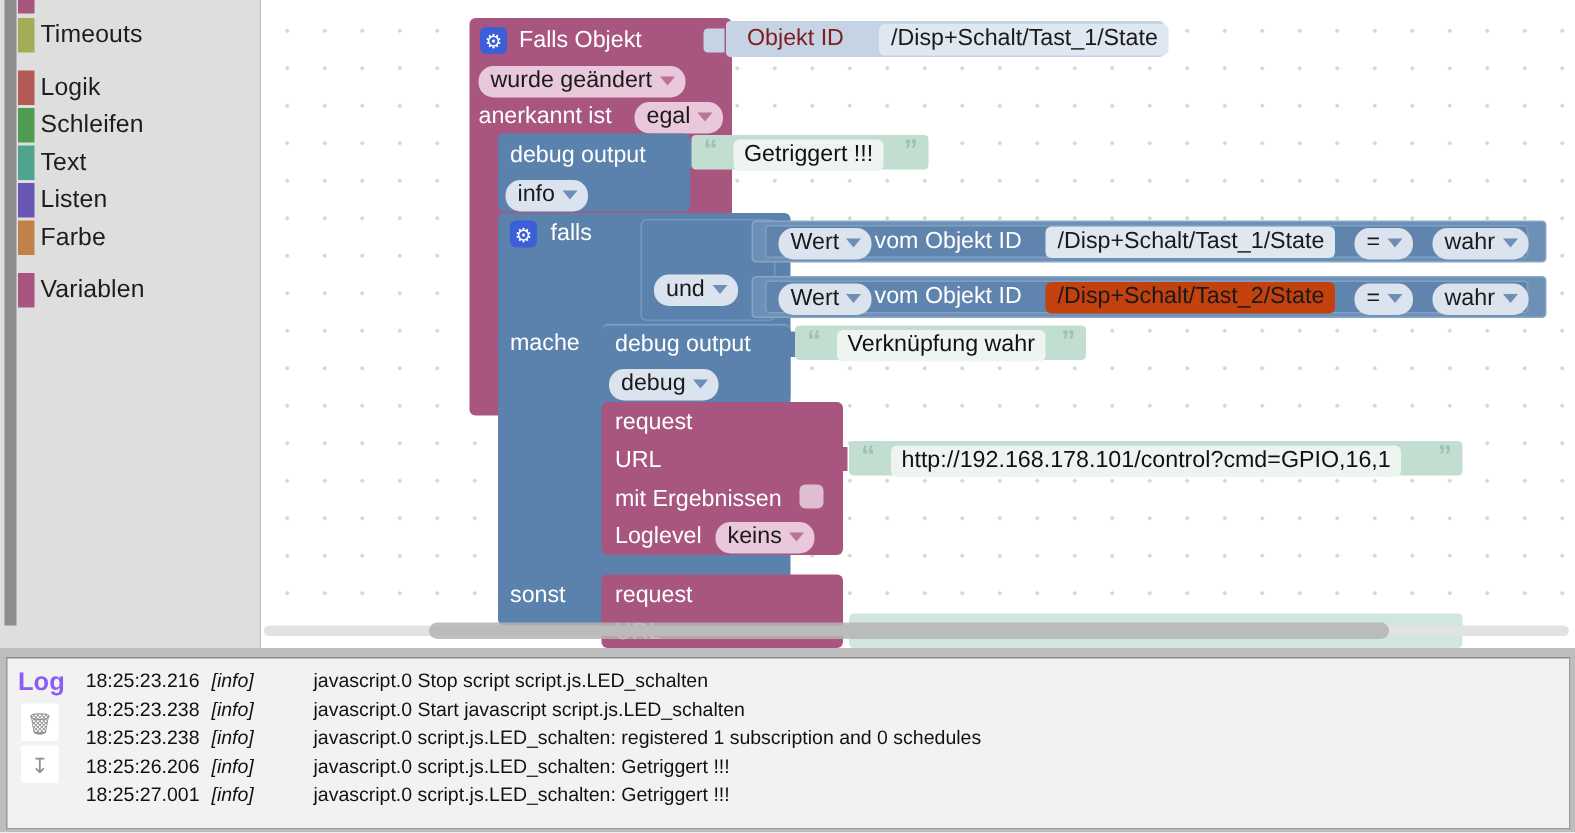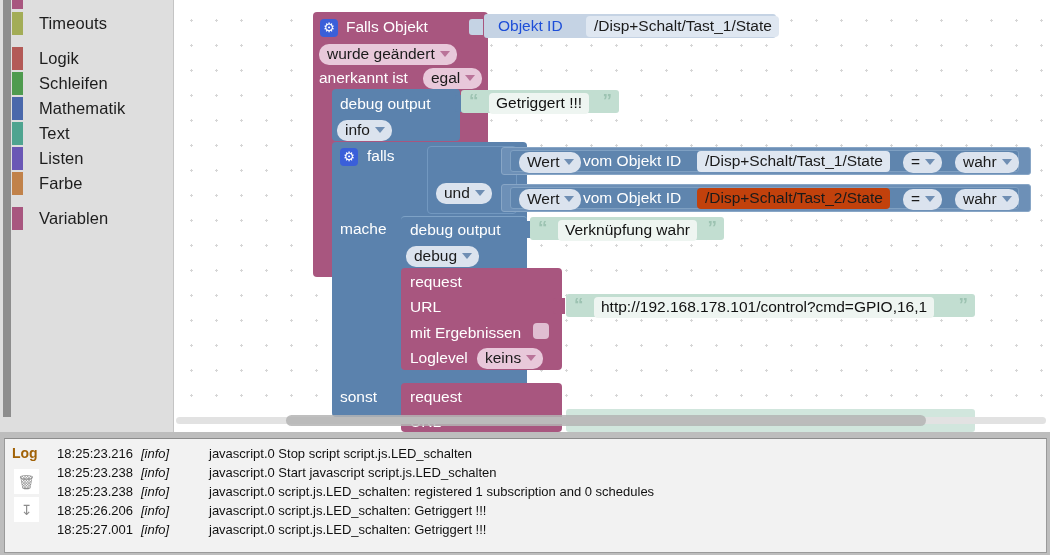--- a/index.html
+++ b/index.html
@@ -39,21 +39,21 @@
   #toolbox-inner { position: absolute; left: 12px; top: -14px; width: 162px; }
   .tb-item {
     position: relative; height: 25px; display: flex; align-items: center;
     padding-left: 0px; cursor: pointer;
   }
   .tb-swatch {
     position: absolute; left: 0px; top: 1px;
     width: 11px; height: 23px;
   }
   .tb-label {
-    margin-left: 27px; font-size: 16.5px; color: #1d1d1d;
+    margin-left: 15px; font-size: 16.5px; color: #1d1d1d;
     letter-spacing: 0.1px; white-space: nowrap;
   }
   .tb-gap { height: 10px; }
 
   
   .blk { position: absolute; border-radius: 4px; }
   .blk-label {
     color: #ffffff; font-size: 15.5px; white-space: nowrap;
     line-height: 1;
   }
@@ -108,21 +108,21 @@
   #log-panel {
     position: absolute; left: 0; top: 432px; width: 1050px; height: 123px;
     background: #bdbdbd; padding: 3px 0 0 3px;
   }
   #log-inner {
     position: absolute; left: 4px; top: 6px; right: 3px; bottom: 2px;
     background: #f2f2f2; border: 1px solid #9a9a9a; border-top-color:#8c8c8c;
   }
   #log-title {
     position: absolute; left: 7px; top: 6px;
-    font-size: 14px; font-weight: bold; color: #a16207;
+    font-size: 17px; font-weight: bold; color: #8b5cf6;
     font-family: "Liberation Sans", sans-serif;
   }
   .log-tool {
     position: absolute; left: 9px; width: 25px; height: 25px;
     background: #ffffff; display: flex; align-items: center;
     justify-content: center; color: #8d8d8d; font-size: 14px; cursor: pointer;
   }
   #log-trash { top: 30px; }
   #log-dl    { top: 58px; }
   #log-rows { position: absolute; left: 36px; top: 5px; right: 0; }
@@ -143,21 +143,21 @@
     <div id="grid"></div>
 
     <div class="blk c-event" style="left:313px; top:12px; width:175px; height:265px;"></div>
 
     <div style="position:absolute; left:320px; top:18px;">
       <span class="gear">⚙</span>
     </div>
     <div class="blk-label" style="position:absolute; left:346px; top:19px;">Falls Objekt</div>
 
     <div class="blk c-objid" style="left:484px; top:14px; width:292px; height:24px; border-radius:3px;">
-      <span class="blk-label" style="position:absolute; left:14px; top:4px; color:#1d4ed8;">Objekt ID</span>
+      <span class="blk-label" style="position:absolute; left:14px; top:4px; color:#7f1d1d;">Objekt ID</span>
       <span class="field flat" style="position:absolute; left:102px; top:2px; background:#dfe7f1;">/Disp+Schalt/Tast_1/State</span>
     </div>
 
     <div style="position:absolute; left:469px; top:19px; width:14px; height:16px;
                 background:#c5d3e4; border-radius:3px 0 0 3px;"></div>
 
     <span class="field" style="position:absolute; left:319px; top:44px;">
       <span>wurde geändert</span>
       <span class="caret pink"></span>
     </span>
@@ -300,24 +300,20 @@
         <div class="tb-item">
           <span class="tb-swatch" style="background:#b35a57;"></span>
           <span class="tb-label">Logik</span>
         </div>
 
         <div class="tb-item">
           <span class="tb-swatch" style="background:#4f9b4f;"></span>
           <span class="tb-label">Schleifen</span>
         </div>
 
-        <div class="tb-item">
-          <span class="tb-swatch" style="background:#4a68ab;"></span>
-          <span class="tb-label">Mathematik</span>
-        </div>
 
         <div class="tb-item">
           <span class="tb-swatch" style="background:#4fa490;"></span>
           <span class="tb-label">Text</span>
         </div>
 
         <div class="tb-item">
           <span class="tb-swatch" style="background:#6a57b5;"></span>
           <span class="tb-label">Listen</span>
         </div>

